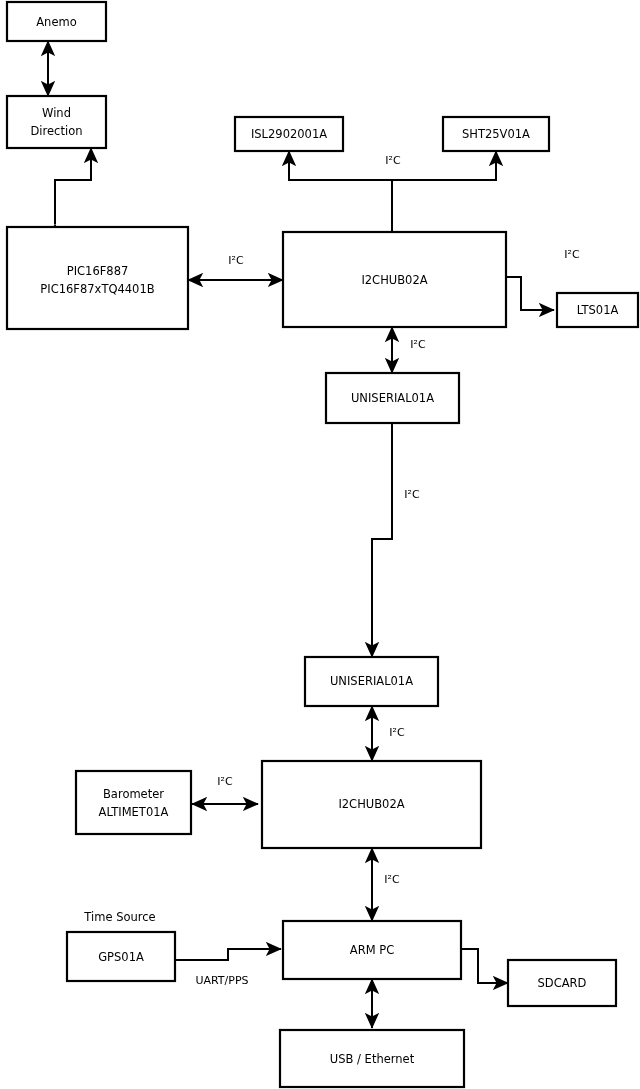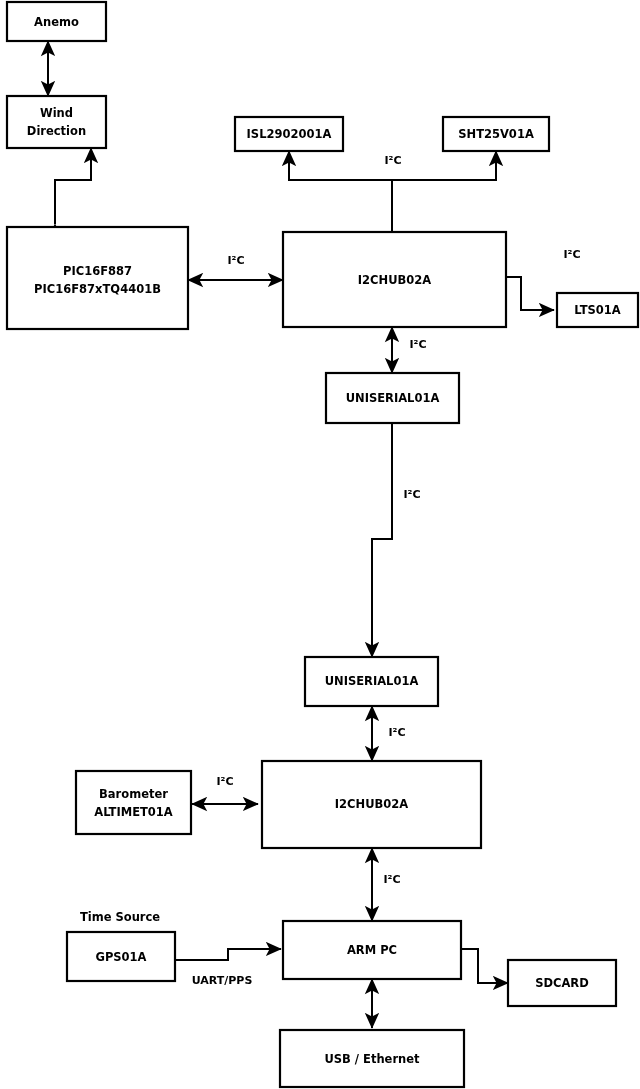--- a/index.html
+++ b/index.html
@@ -13,21 +13,20 @@
     height: 1089px;
     position: relative;
     font-family: "DejaVu Sans", sans-serif;
     overflow: hidden;
   }
   #diagram-root {
     position: absolute;
     top: 0; left: 0;
     width: 513px;
     height: 1089px;
-    font-weight: bold;
   }
   svg.canvas {
     display: block;
     width: 640px;
     height: 1089px;
   }
   .node-box {
     fill: #ffffff;
     stroke: #000000;
     stroke-width: 2.2;

